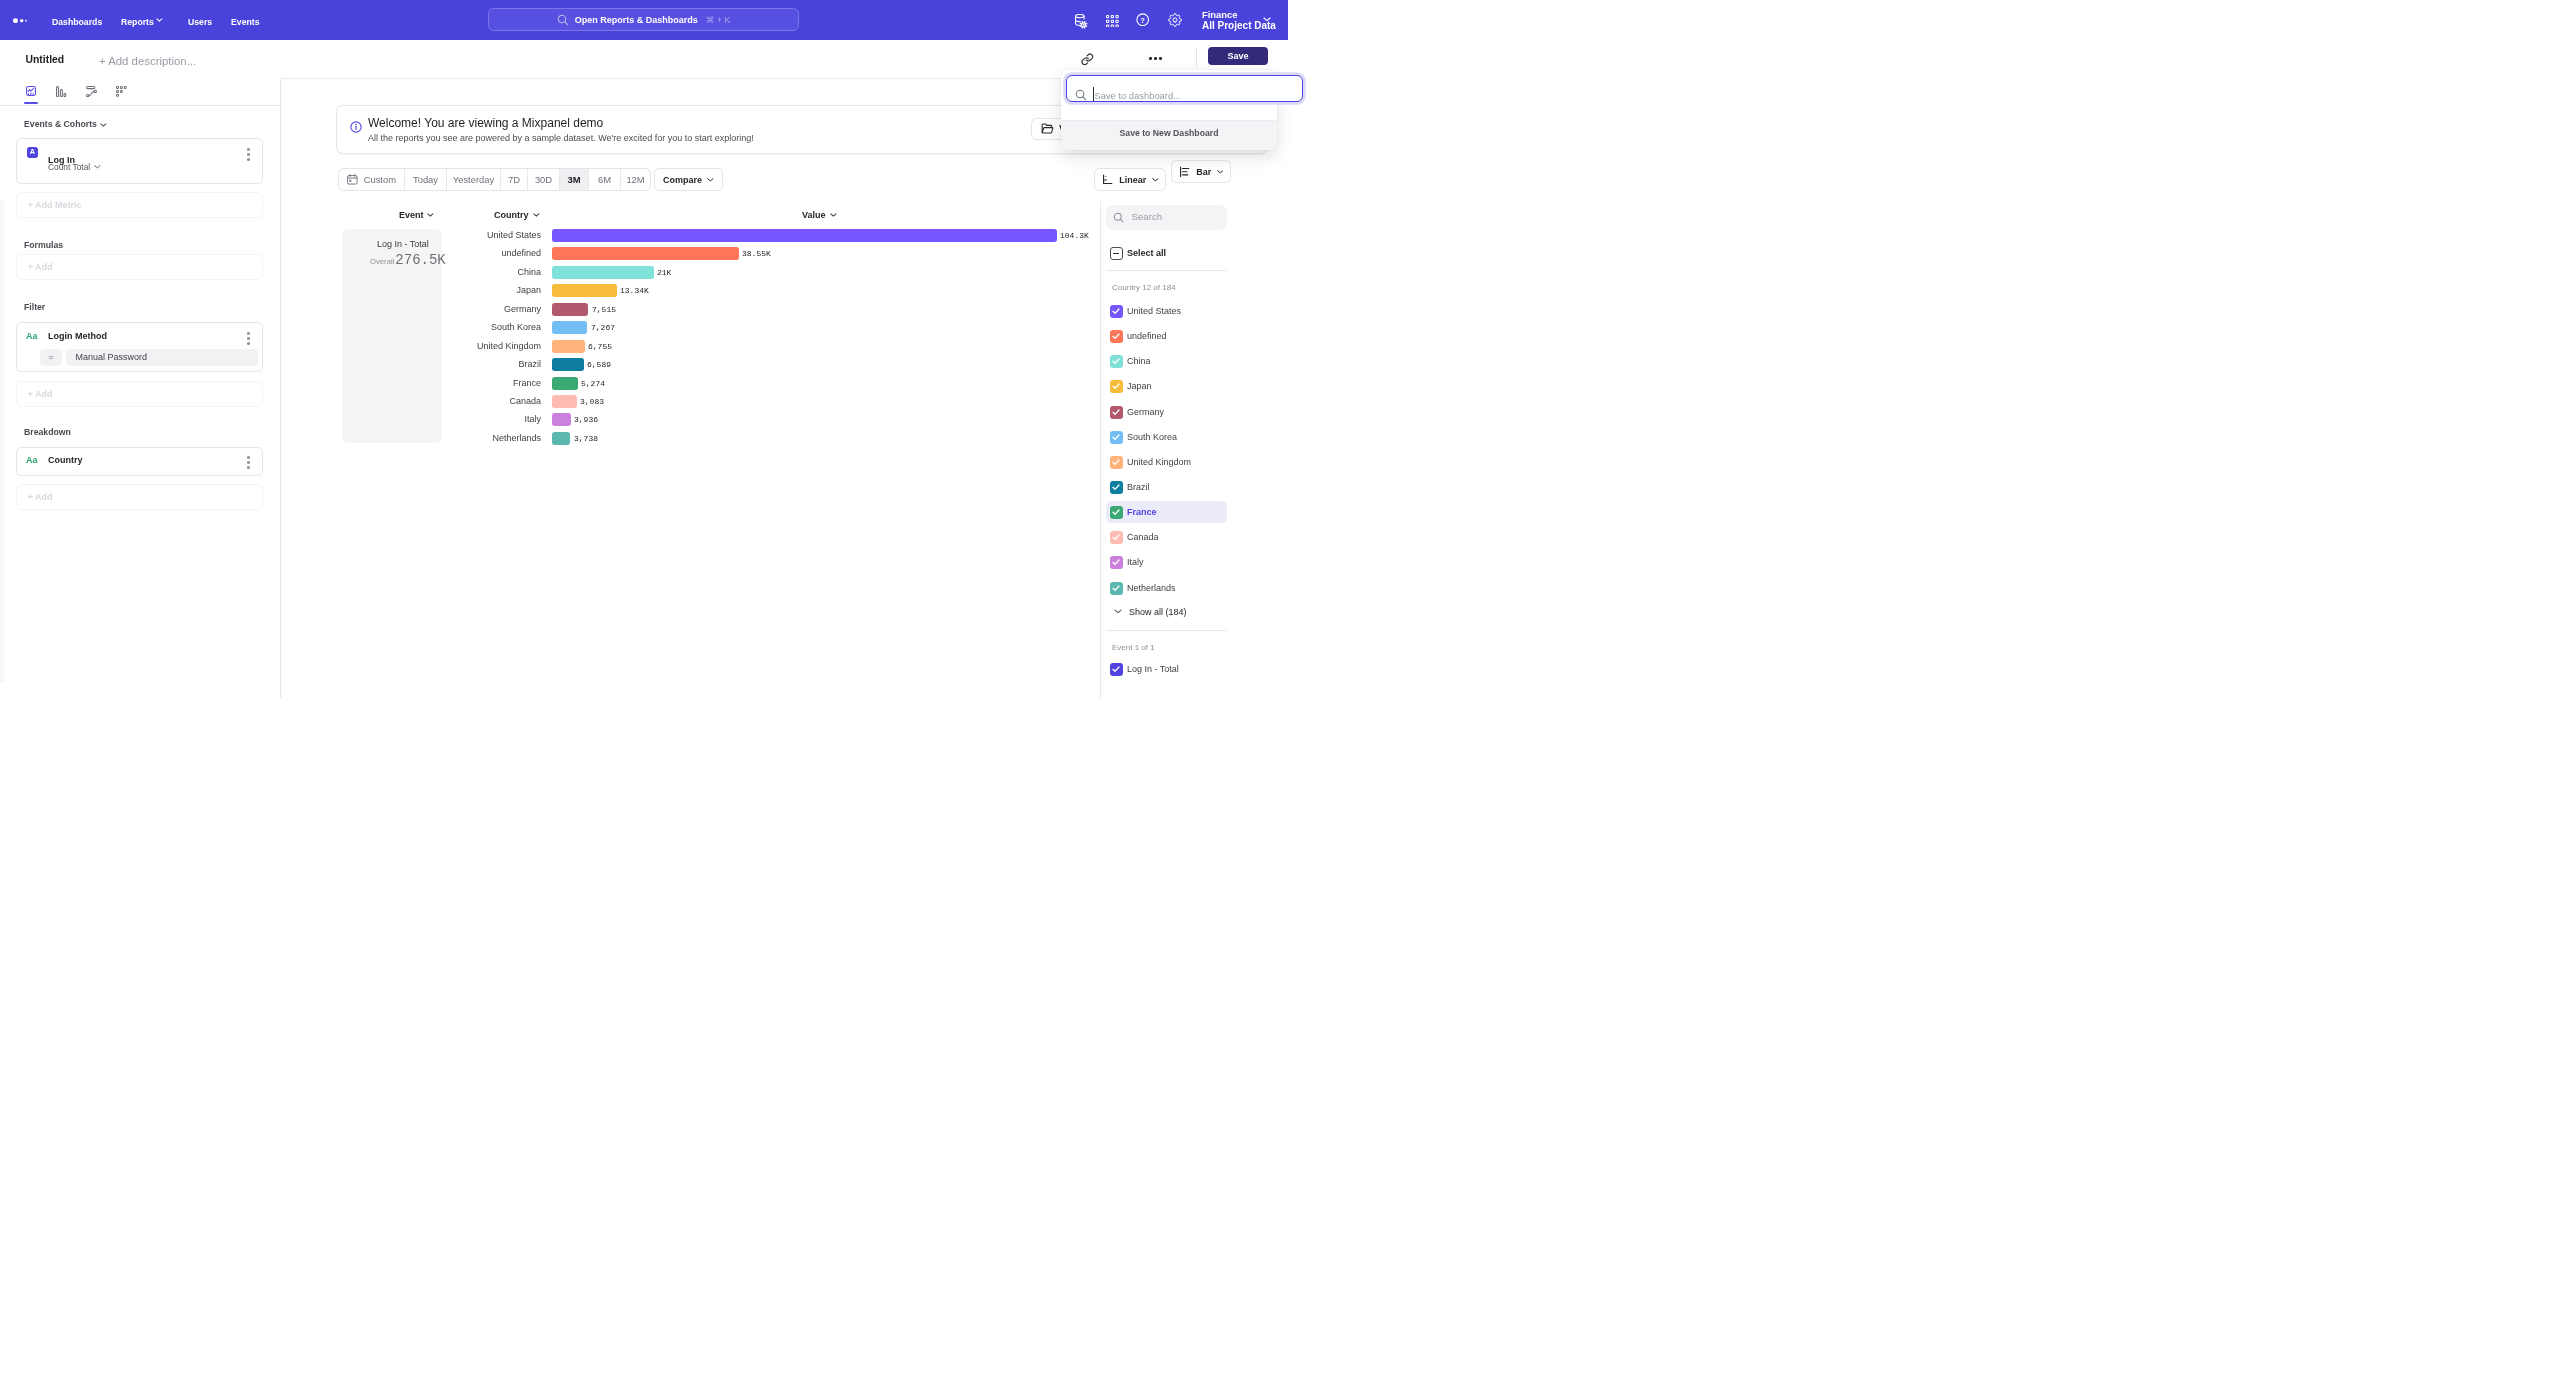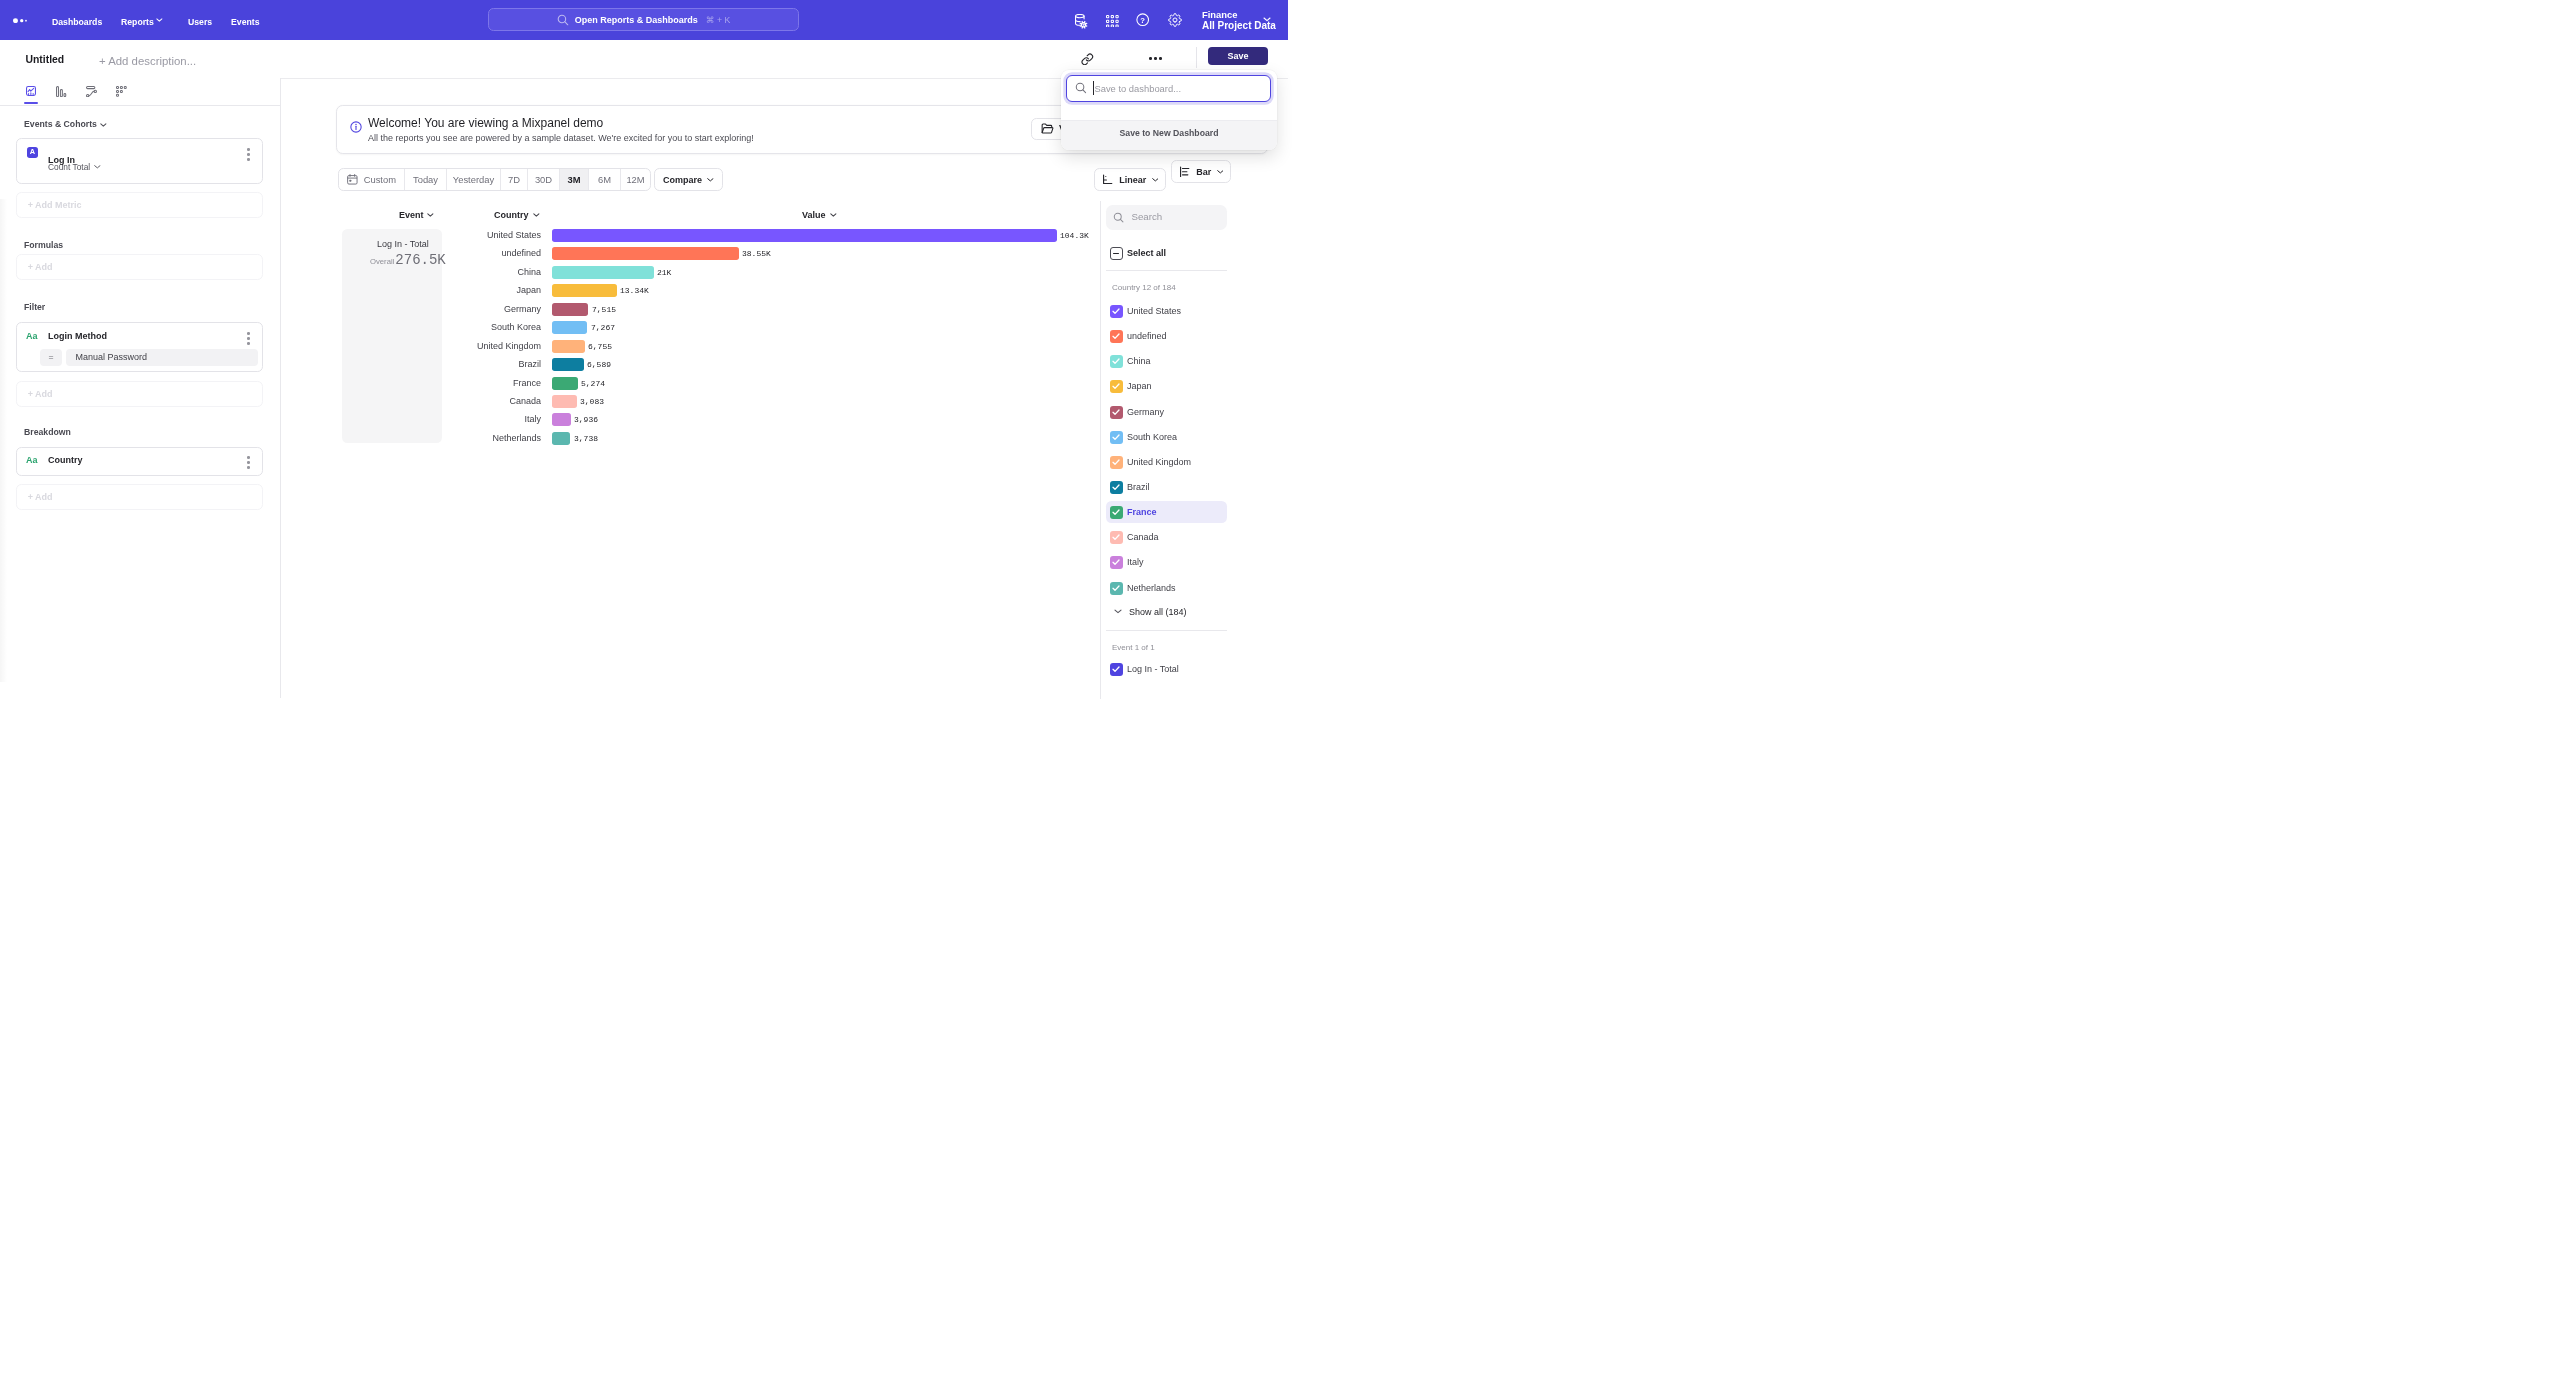--- a/index.html
+++ b/index.html
@@ -65,23 +65,23 @@
   border-left:0.7px solid #e8e8ec; background:#fff; }
 .cbox { position:absolute; left:1110px; width:12.7px; height:12.7px; border-radius:3px; }
 .cbox svg { position:absolute; left:2.3px; top:3px; }
 .clabel { position:absolute; left:1127px; font-size:9px; color:#3f3f46; line-height:12.7px; }
 .sgray { position:absolute; left:1112px; font-size:8px; color:#8f8f97; }
 
 
 #popup { position:absolute; left:1061px; top:70px; width:216px; height:80px;
   background:#fff; border-radius:8px;
   box-shadow:0 0 0 0.7px rgba(0,0,0,0.03), 0 6.7px 17.4px rgba(0,0,0,0.12); }
-#popinput { position:absolute; left:5.4px; top:4.7px; width:205px; height:27px;
+#popinput { position:absolute; left:5.4px; top:4.7px; width:237px; height:27px;
   border:1.3px solid #4f44e0; border-radius:6px; background:#fff;
-  box-shadow:0 0 0 2.7px #dcd9f8; display:flex; align-items:center; }
+  box-shadow:0 0 0 2.7px #dcd9f8; display:flex; align-items:flex-end; }
 #popfoot { position:absolute; left:0; top:50px; width:216px; height:29.5px; background:#f4f4f6;
   border-radius:0 0 8px 8px; border-top:0.7px solid #ececf0;
   text-align:center; line-height:25.5px; font-size:8.7px; font-weight:700; color:#52525a; }
 </style>
 </head>
 <body>
 
 <div id="nav">
   <svg class="abs" style="left:12.7px;top:18px" width="14.8" height="5.4" viewBox="0 0 22 8">
     <circle cx="3.7" cy="3.9" r="3.7" fill="#fff"></circle>

